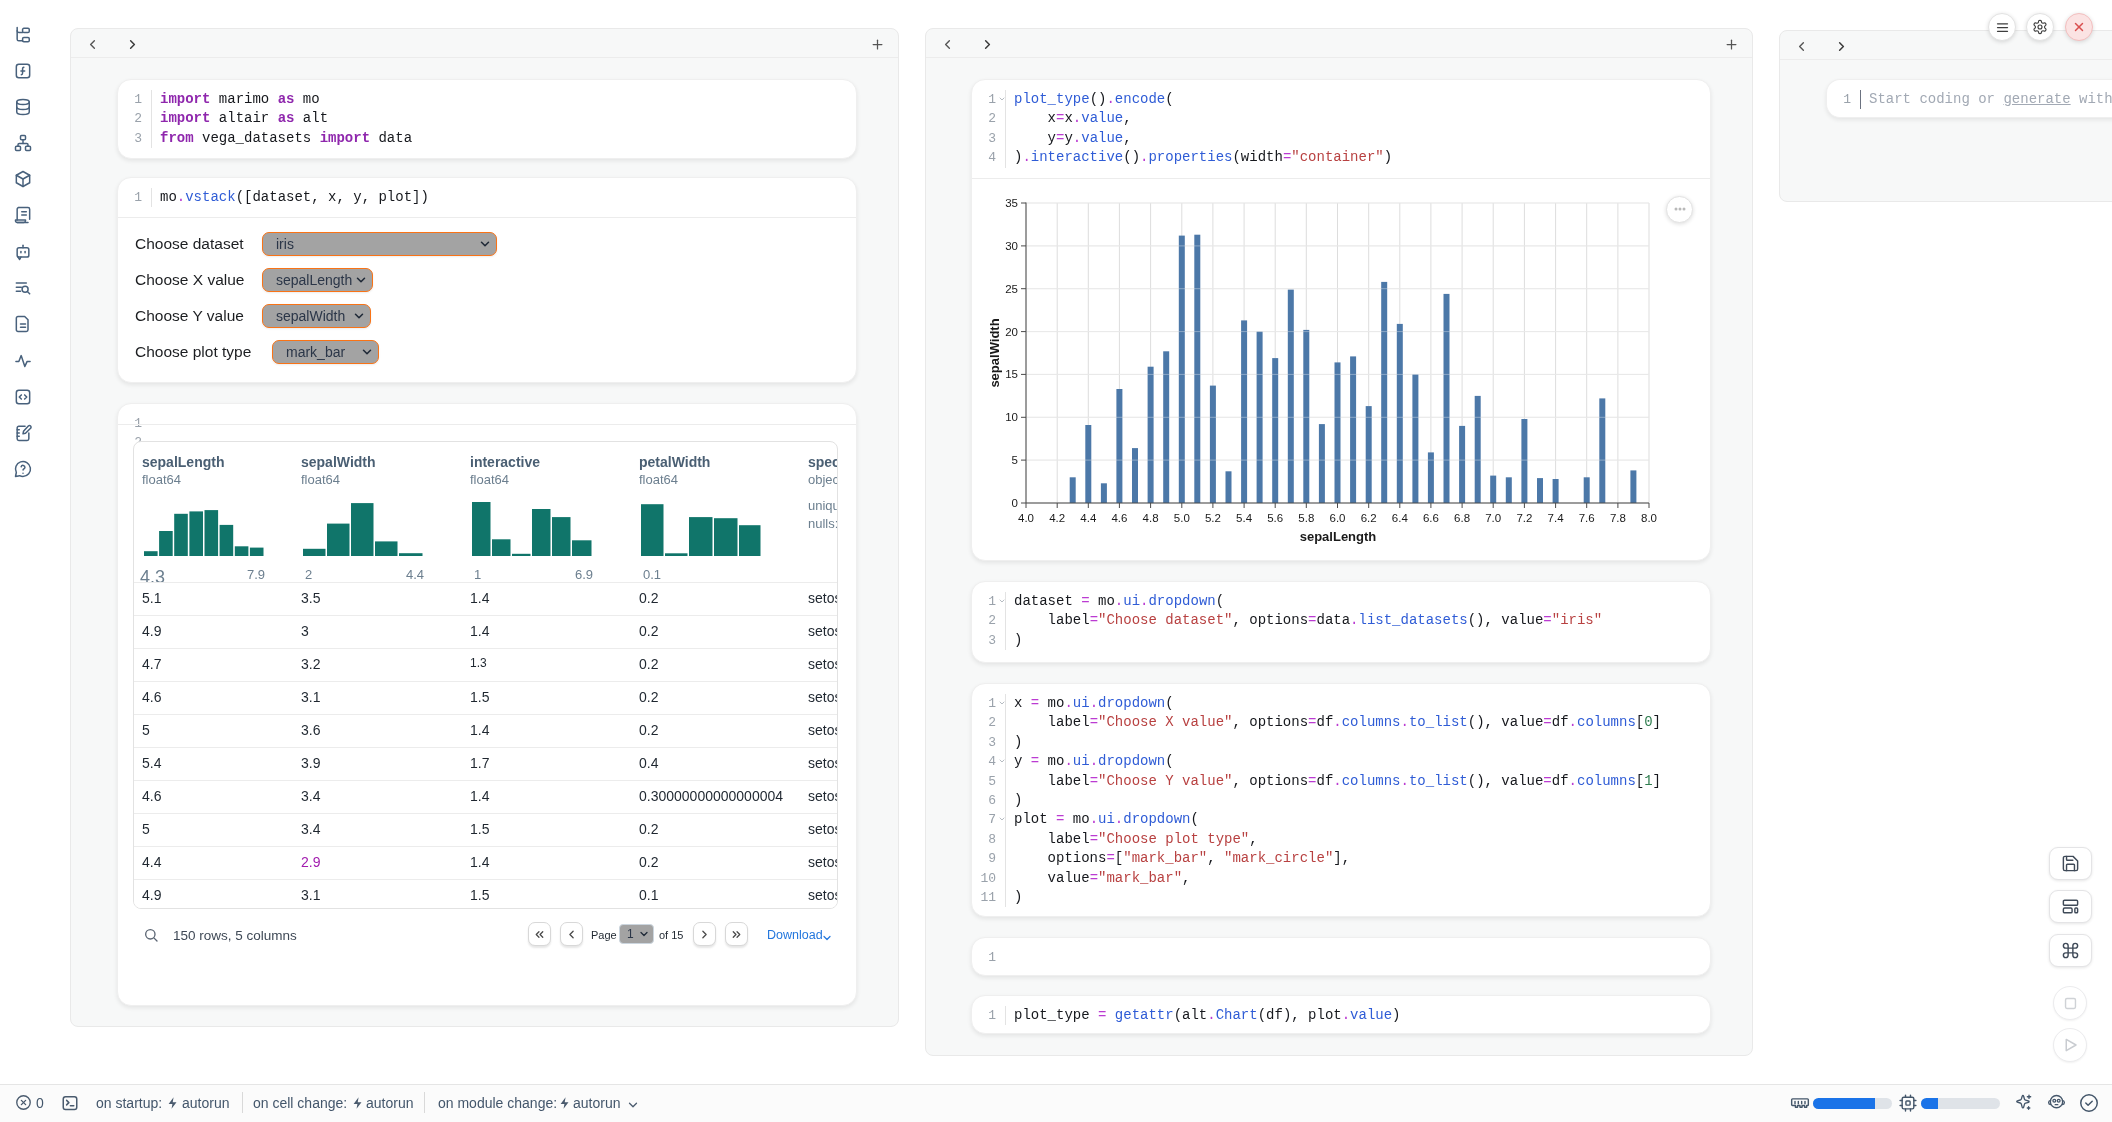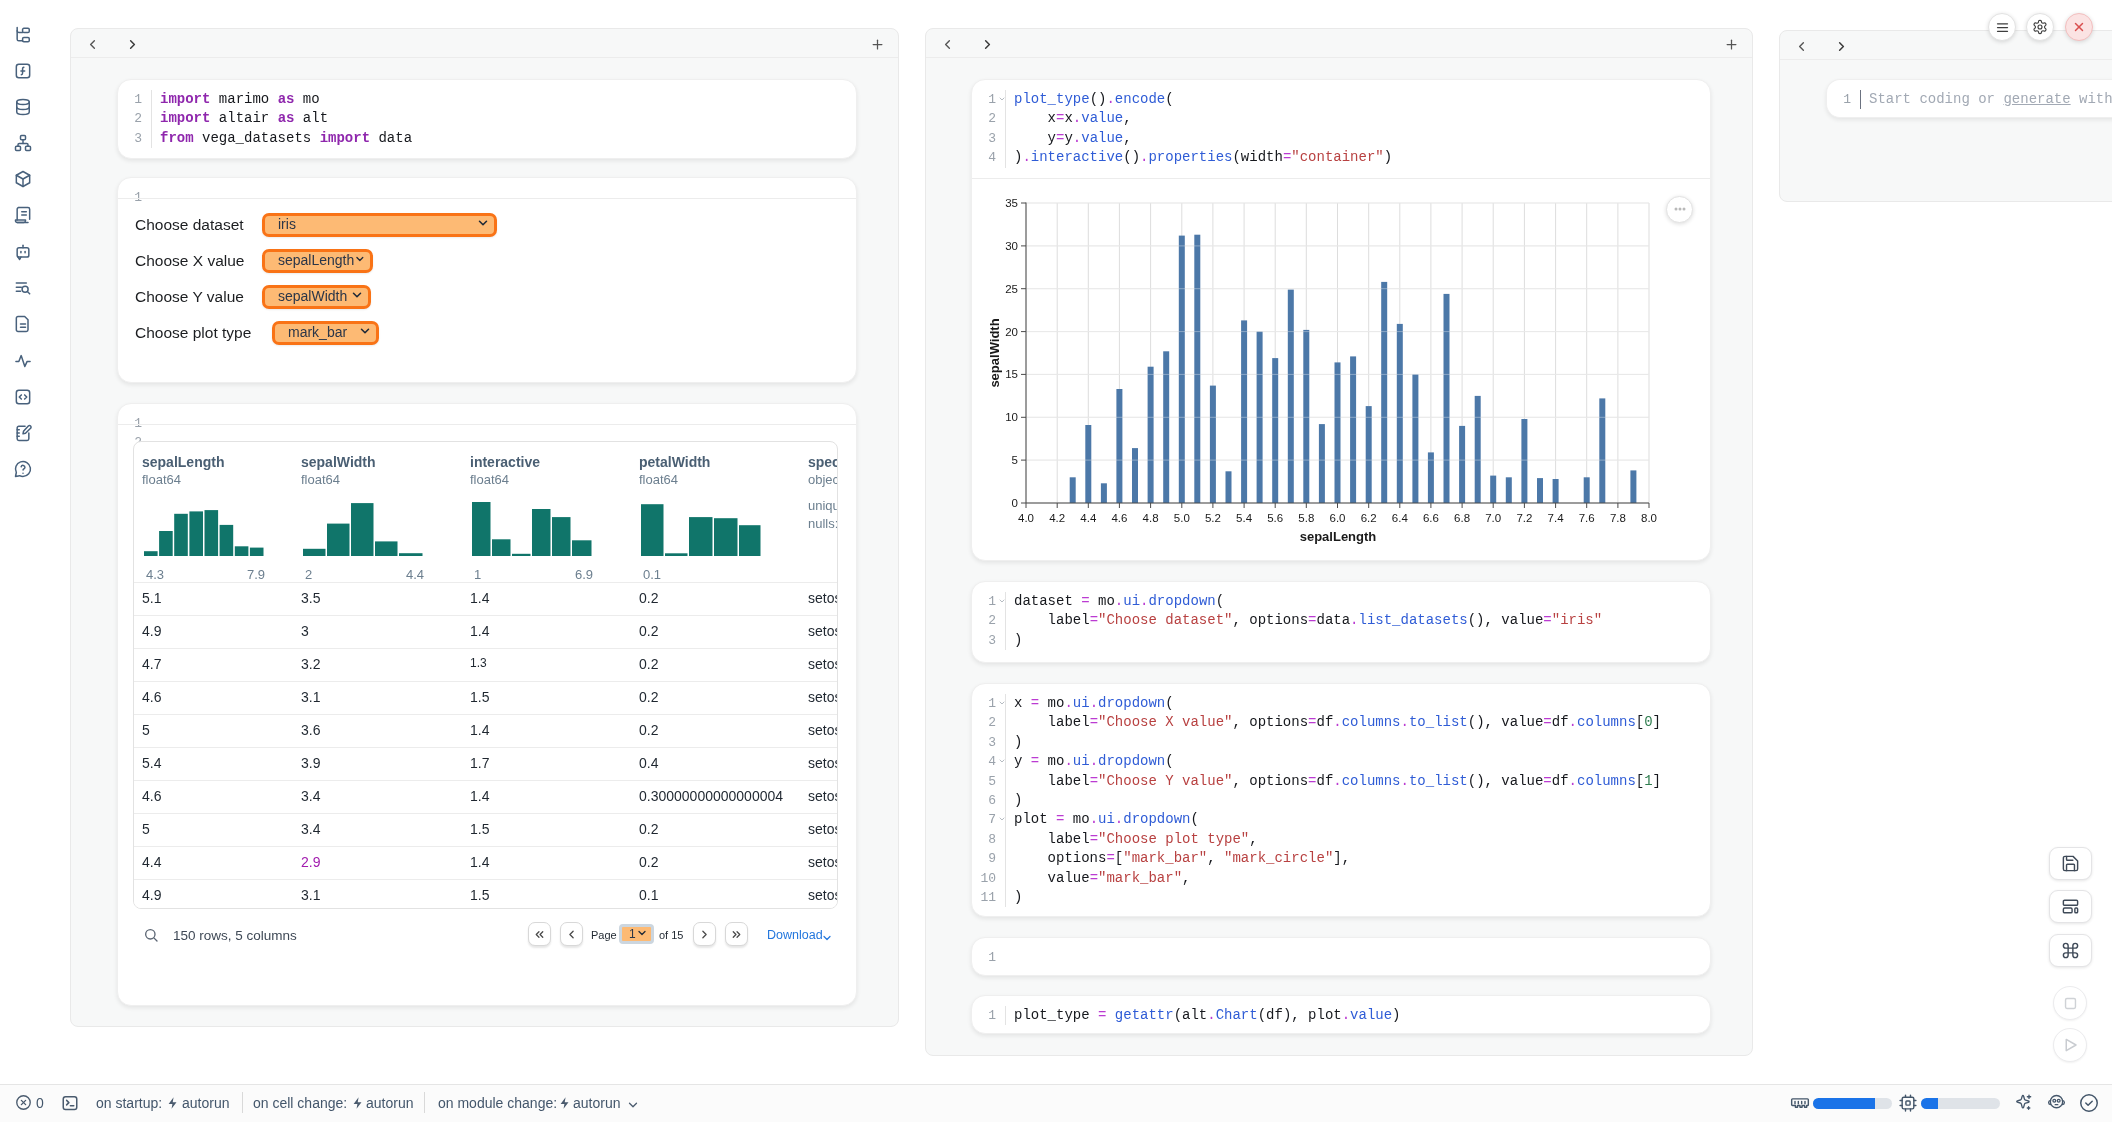--- a/index.html
+++ b/index.html
@@ -13,22 +13,22 @@
   font:13px/19.4px "Liberation Mono",monospace;white-space:pre}
 .cls{margin-left:33px;border-left:1px solid #e3e3e3;padding-left:8px;
   font:14px/19.4px "Liberation Mono",monospace;color:#16181d;white-space:pre}
 .k{color:#8f27ad;font-weight:bold}
 .f{color:#2f5cd6}
 .o{color:#bb3bd2}
 .s{color:#b84141}
 .n{color:#2f7d4f}
 .fold{position:absolute;color:#b6bcc2;font:9px/1 "Liberation Sans",sans-serif;left:26px}
 .out{border-top:1px solid #ececec;position:relative}
-.selbox{position:absolute;display:flex;height:24px;background:#fdba74;
-  border:3px solid #f97316;border-radius:7px;font-size:14px;color:#2b3648;
+.selbox{position:absolute;display:flex;align-items:center;height:24px;background:#a3a3a3;
+  border:1px solid #f97316;border-radius:7px;font-size:14px;color:#2b3648;
   box-shadow:0 1px 2px rgba(0,0,0,.08);padding:0 4px 0 13px;justify-content:space-between}
 .lbl{position:absolute;font-size:15.5px;color:#1c1e21}
 .pgbtn{position:absolute;width:23px;height:24px;border:1px solid #d8d8d8;border-radius:7px;
   background:#fff;box-shadow:0 2px 2px rgba(0,0,0,.10);display:flex;align-items:center;justify-content:center}
 .cbtn{position:absolute;width:27px;height:27px;border-radius:50%;background:#fff;
   border:1px solid #e3e3e3;box-shadow:0 1px 4px rgba(0,0,0,.14);
   display:flex;align-items:center;justify-content:center}
 .rbtn{position:absolute;left:2049px;width:43px;height:33px;border-radius:9px;background:#fff;
   border:1px solid #e4e4e6;box-shadow:0 1px 3px rgba(0,0,0,.1);
   display:flex;align-items:center;justify-content:center}
@@ -130,20 +130,21 @@
       <div class="code">
         <div class="lnc">1
 2
 3</div>
         <div class="cls"><span class="k">import</span> marimo <span class="k">as</span> mo<br><span class="k">import</span> altair <span class="k">as</span> alt<br><span class="k">from</span> vega_datasets <span class="k">import</span> data</div>
       </div>
     </div>
 <div class="cell" style="left:46px;top:148px;height:206px">
       <div class="code">
         <div class="lnc">1</div>
+        <div class="cls">mo<span class="o">.</span><span class="f">vstack</span>([dataset, x, y, plot])</div>
       </div>
       <div class="out" style="height:166px">
         <div class="lbl" style="left:17px;top:17px">Choose dataset</div>
         <div class="selbox" style="left:144px;top:14px;width:235px">
           <span>iris</span>
           <svg width="14" height="14" viewBox="0 0 24 24" fill="none" stroke="#1f2937" stroke-width="2.6" stroke-linecap="round" stroke-linejoin="round">
             <path d="m6 9 6 6 6-6"></path>
           </svg>
         </div>
         <div class="lbl" style="left:17px;top:53px">Choose X value</div>
@@ -183,21 +184,21 @@
                 <rect x="0.0" y="49.2" width="13.6" height="4.8"></rect>
                 <rect x="15.1" y="29.0" width="13.6" height="25.0"></rect>
                 <rect x="30.2" y="11.8" width="13.6" height="42.2"></rect>
                 <rect x="45.4" y="9.4" width="13.6" height="44.6"></rect>
                 <rect x="60.5" y="8.1" width="13.6" height="45.9"></rect>
                 <rect x="75.6" y="22.9" width="13.6" height="31.1"></rect>
                 <rect x="90.8" y="44.3" width="13.6" height="9.7"></rect>
                 <rect x="105.9" y="45.6" width="13.6" height="8.4"></rect>
               </g>
             </svg></div>
-          <div class="abs" style="left:12px;top:125px;font-size:13px;color:#6c7f8f">4.3</div>
+          <div class="abs" style="left:6px;top:125px;font-size:18px;color:#6c7f8f">4.3</div>
           <div class="abs" style="left:131px;top:125px;font-size:13px;color:#6c7f8f;transform:translateX(-100%)">7.9</div>
           <div class="abs" style="left:167px;top:12px;font-weight:bold;font-size:14px;color:#4a5f73;white-space:nowrap">sepalWidth</div>
           <div class="abs" style="left:167px;top:30px;font-size:13px;color:#6c7f8f;white-space:nowrap">float64</div>
           <div class="abs" style="left:169px;top:60px"><svg width="121" height="54">
               <g fill="#10756a">
                 <rect x="0.0" y="46.8" width="22.5" height="7.2"></rect>
                 <rect x="24.0" y="21.6" width="22.5" height="32.4"></rect>
                 <rect x="48.0" y="1.1" width="22.5" height="52.9"></rect>
                 <rect x="72.0" y="39.4" width="22.5" height="14.6"></rect>
                 <rect x="96.0" y="51.2" width="23.5" height="2.8"></rect>

